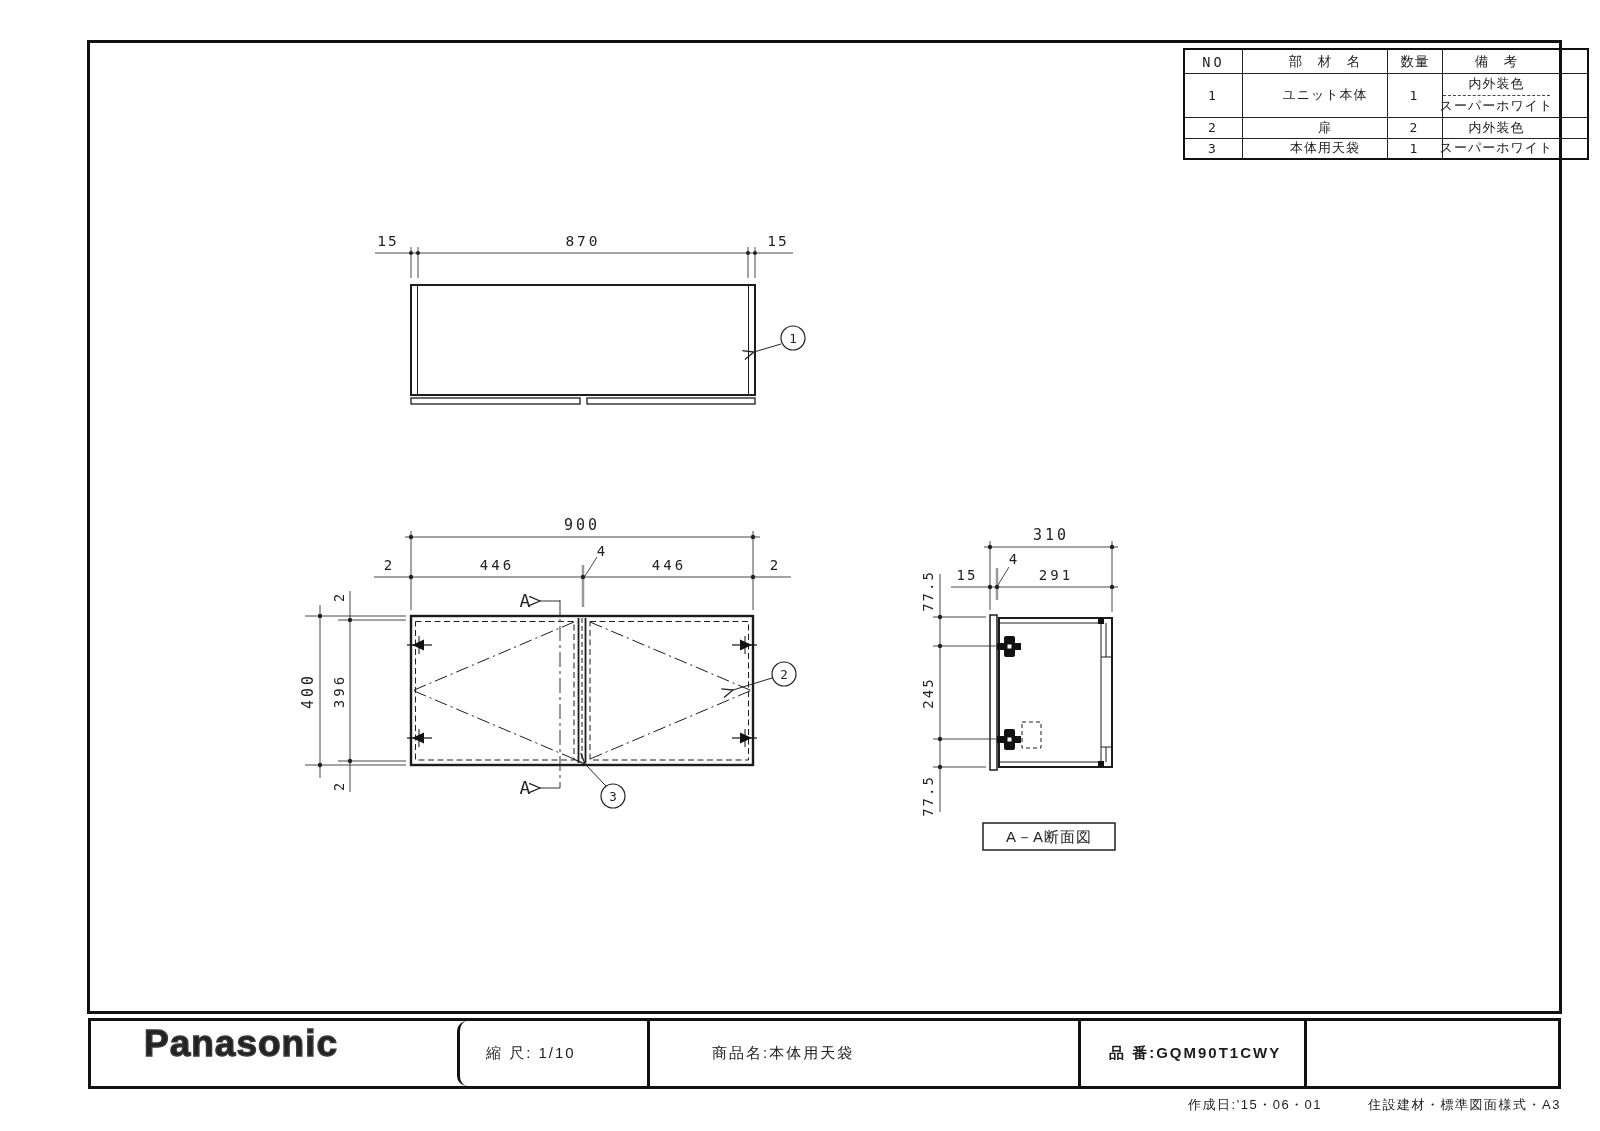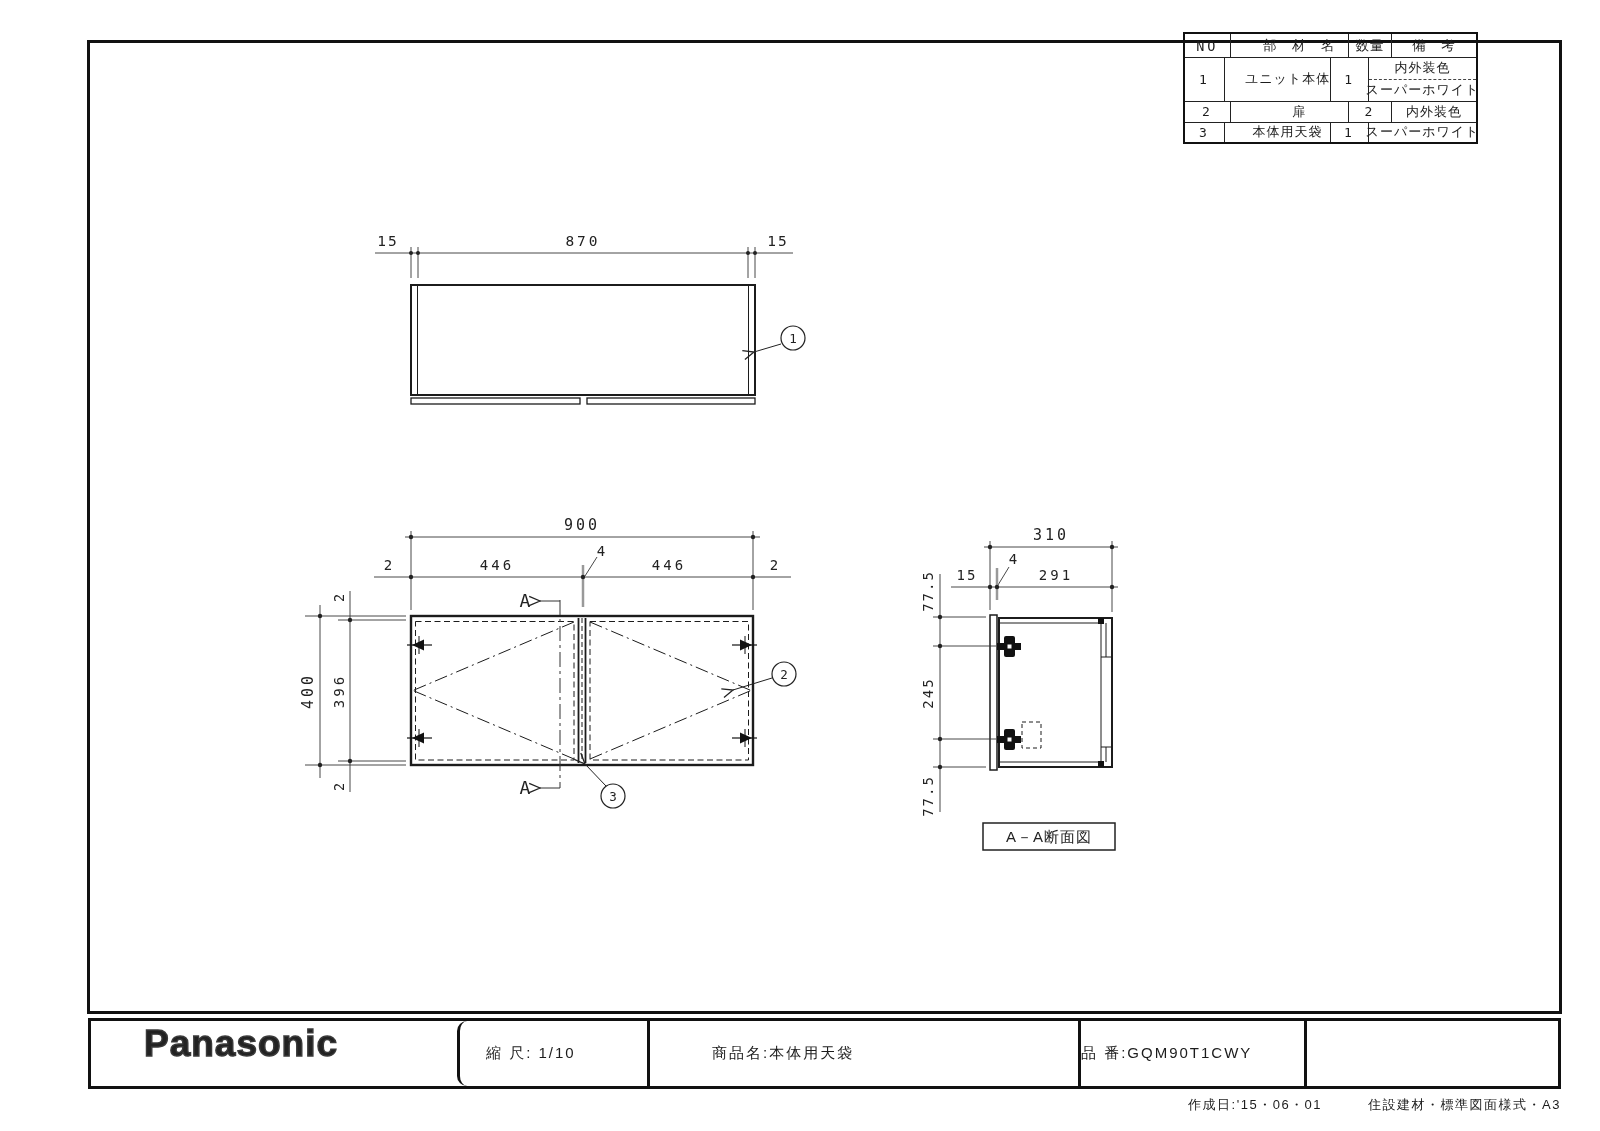--- a/index.html
+++ b/index.html
@@ -2,21 +2,21 @@
 <html><head>
 <meta charset="utf-8">
 <style>
   html,body{margin:0;padding:0;background:#e8e8e8;}
   .page{position:relative;width:1600px;height:1131px;background:#ffffff;overflow:hidden;
         font-family:"Liberation Sans",sans-serif;color:#1c1c1c;}
   .page svg{position:absolute;left:0;top:0;}
   svg text{font-family:"DejaVu Sans Mono",monospace;fill:#222;}
 
   
-  .parts-table{position:absolute;left:1183px;top:32px;width:295px;height:112px;
+  .parts-table{position:absolute;left:1183px;top:48px;width:406px;height:112px;
     border:2.5px solid #111;box-sizing:border-box;font-size:13px;}
   .pt-row{display:flex;box-sizing:border-box;}
   .pt-row + .pt-row{border-top:1.5px solid #222;}
   .pt-cell{box-sizing:border-box;display:flex;align-items:center;justify-content:center;
     letter-spacing:1px;white-space:nowrap;}
   .pt-cell + .pt-cell{border-left:1.5px solid #222;}
   .c-no{width:57px;}  .c-name{width:145px;padding-left:20px;} .c-qty{width:55px;} .c-rem{width:108px;}
   .pt-head{height:23px;font-size:13.5px;}
   .r1{height:43.5px;} .r2{height:21px;} .r3{height:20.5px;}
   .rem-split{flex-direction:column;justify-content:stretch;padding:0;}
@@ -25,21 +25,21 @@
   .no-ls{letter-spacing:3px;font-family:"DejaVu Sans Mono",monospace;}
 
   
   .title-block{position:absolute;left:88px;top:1018px;width:1473px;height:71px;
     border:3px solid #111;box-sizing:border-box;display:flex;}
   .tb-cell{box-sizing:border-box;display:flex;align-items:center;}
   .tb-cell + .tb-cell{border-left:3px solid #111;}
   .tb-logo{width:366px;justify-content:center;}
   .tb-scale{width:190px;padding-left:26px;border-radius:10px;}
   .tb-product{width:431px;padding-left:62px;}
-  .tb-partno{width:226px;padding-left:0;}
+  .tb-partno{width:226px;padding-left:28px;font-weight:bold;}
   .tb-empty{flex:1;}
   .tb-text{font-size:15px;letter-spacing:2px;white-space:nowrap;}
 
   
   .footer-note{position:absolute;top:1096px;right:39px;display:flex;gap:46px;
     font-size:13px;letter-spacing:1.5px;white-space:nowrap;margin-left:32px;}
 </style>
 </head>
 <body>
 

